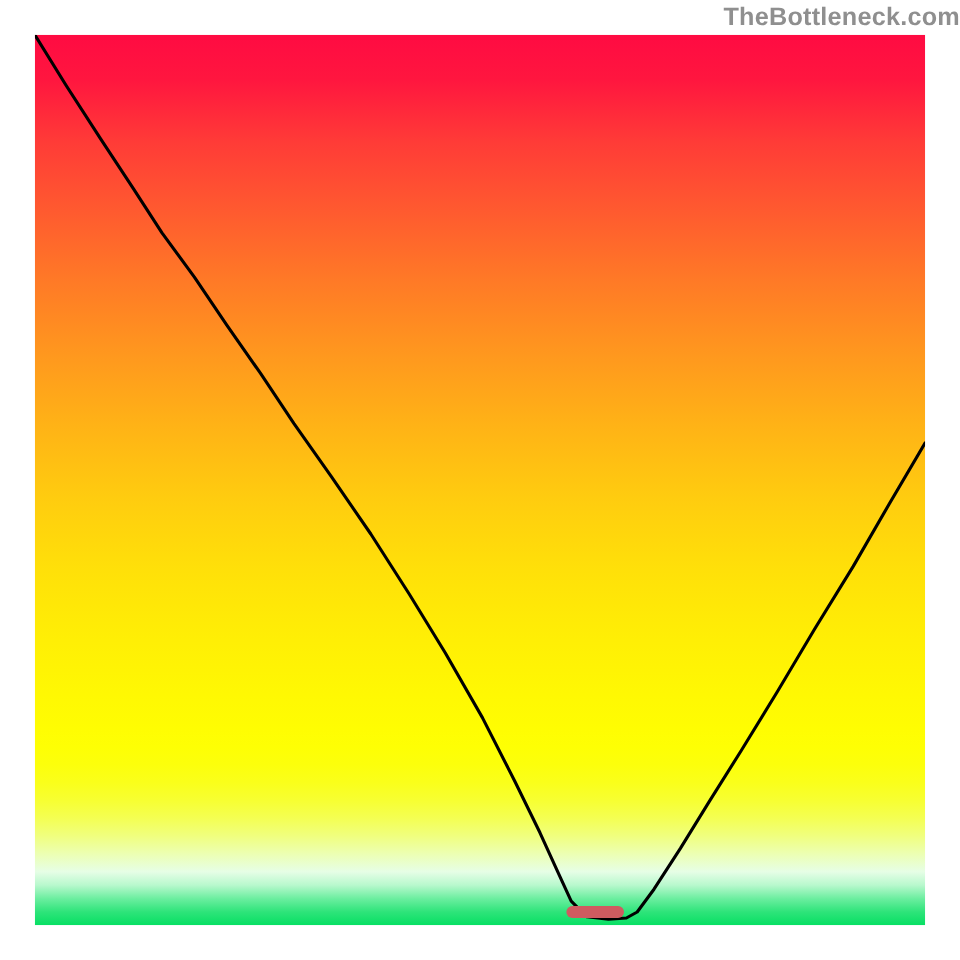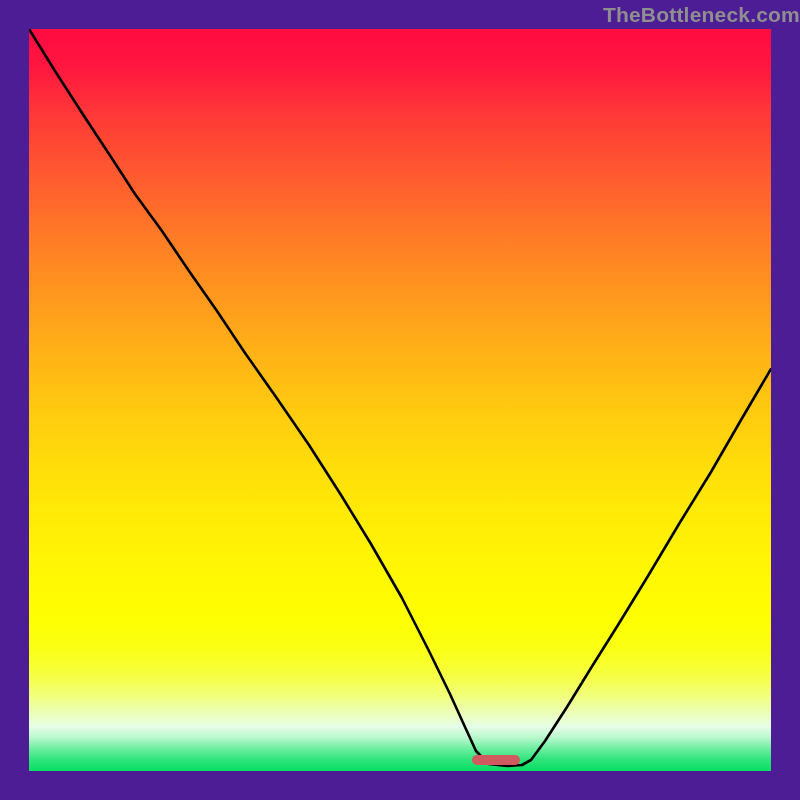--- a/index.html
+++ b/index.html
@@ -6,21 +6,21 @@
     margin: 0;
     padding: 0;
     width: 800px;
     height: 800px;
     background: #000;
     overflow: hidden;
   }
   .frame {
     position: absolute;
     inset: 0;
-    background: #4c1d95;
+    background: #ffffff;
   }
   .plot-area {
     position: absolute;
     left: 29px;
     top: 29px;
     width: 742px;
     height: 742px;
     overflow: hidden;
   }
   .gradient {

